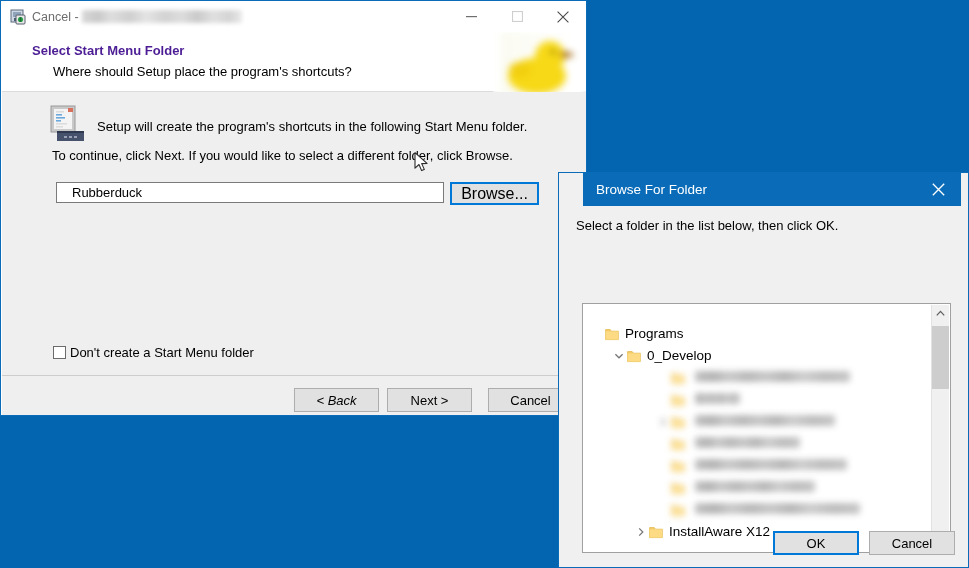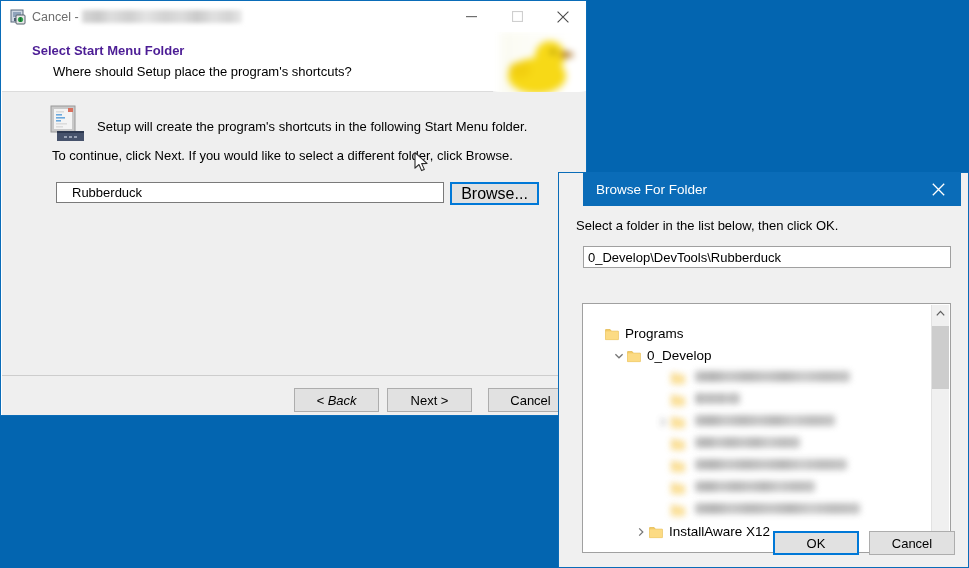--- a/index.html
+++ b/index.html
@@ -443,20 +443,24 @@
           <rect x="24" y="31" width="3" height="2" fill="#9aa3b5"></rect>
         </svg>
       </span>
       <div id="body-line1">Setup will create the program's shortcuts in the following Start Menu folder.</div>
       <div id="body-line2">To continue, click Next. If you would like to select a different folder, click Browse.</div>
 
       <input id="folder-input" type="text" value="Rubberduck" style="">
 
       <button id="browse-button">Browse...</button>
 
+      <div id="nocreate-row">
+        <span id="nocreate-box"></span>
+        <span id="nocreate-label">Don't create a Start Menu folder</span>
+      </div>
     </div>
 
     <div id="setup-footer">
       <button id="btn-back" class="footer-btn">&lt; Back</button>
       <button id="btn-next" class="footer-btn">Next &gt;</button>
       <button id="btn-cancel" class="footer-btn">Cancel</button>
     </div>
   </div>
 
   <div id="browse-dialog">
@@ -465,21 +469,20 @@
       <div id="browse-close">
         <svg width="13" height="13" viewBox="0 0 13 13">
           <path d="M0.8 0.8 L12.2 12.2 M12.2 0.8 L0.8 12.2" stroke="#ffffff" stroke-width="1.3"></path>
         </svg>
       </div>
     </div>
 
     <div id="browse-content">
       <div id="browse-prompt">Select a folder in the list below, then click OK.</div>
 
-      <input id="browse-path-input" type="text" value="0_Develop\DevTools\Rubberduck" style="">
 
       <div id="tree-panel">
         <div id="tree-list">
             <div class="tree-row" style="padding-left: 6px;">
               <span class="tree-chevron"></span>
               <span class="tree-folder"><svg width="14" height="13" viewBox="0 0 14 13">
                   <path d="M0.6 1.6 h4.6 l1.2 1.6 h6.9 v8.4 h-12.7 z" fill="#f5cd6a" stroke="#e0b23f" stroke-width="0.7"></path>
                   <path d="M0.6 3.4 h12.7 v8.2 h-12.7 z" fill="#fcdb84"></path>
                 </svg></span>
               <span class="tree-label">Programs</span>

